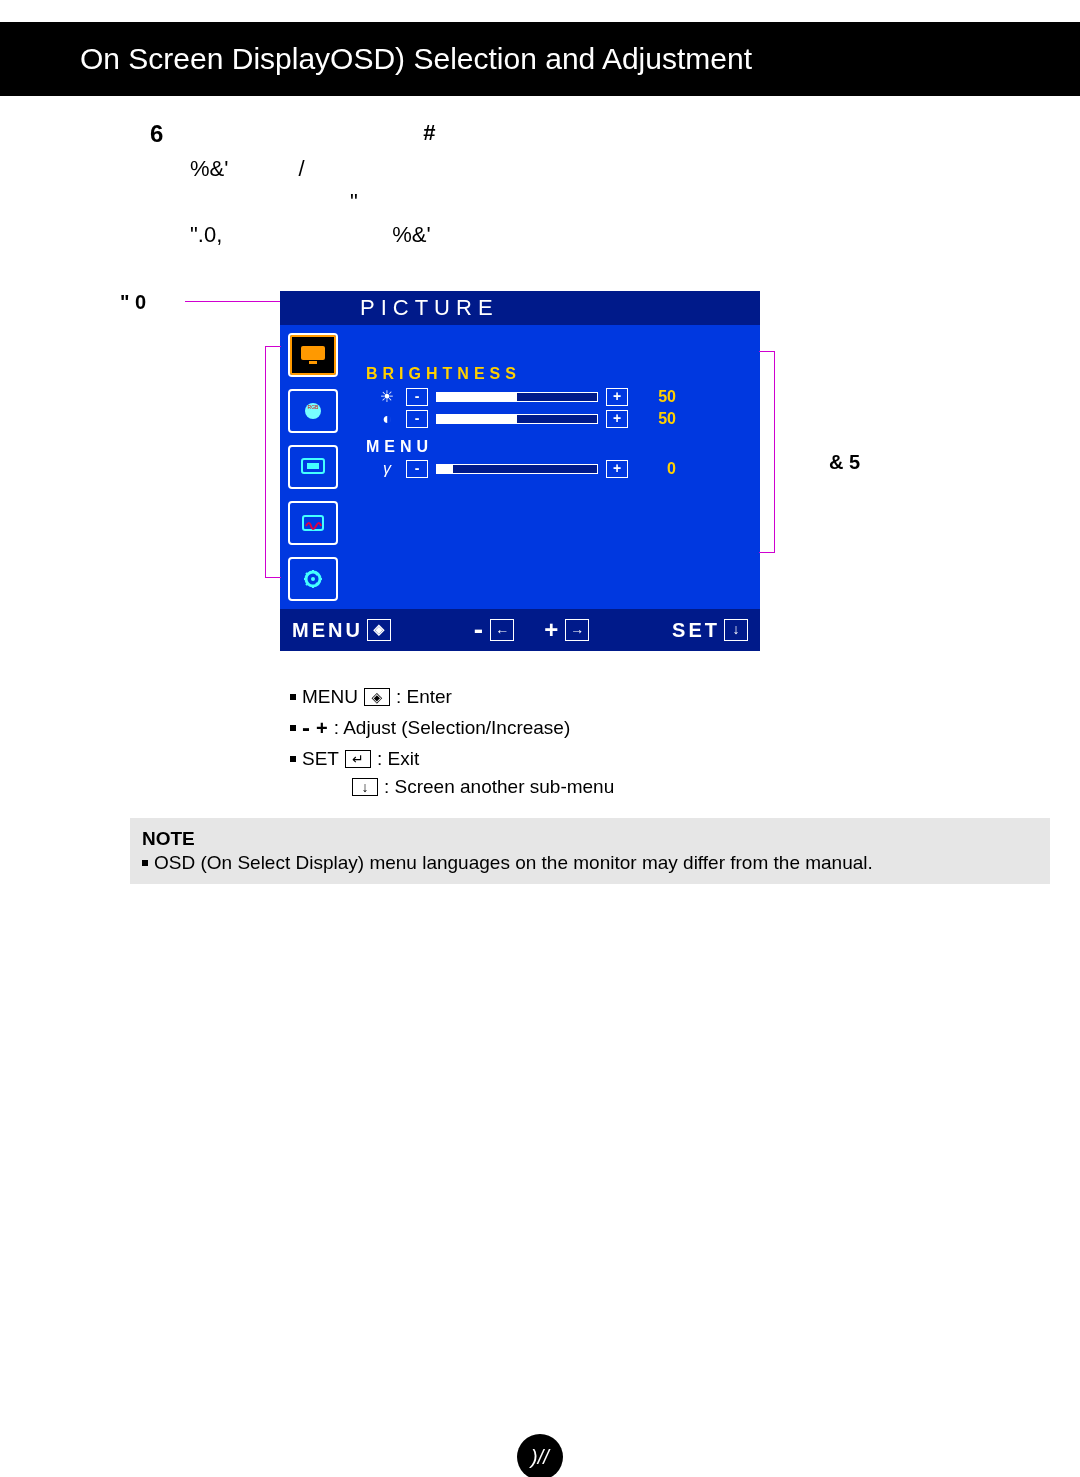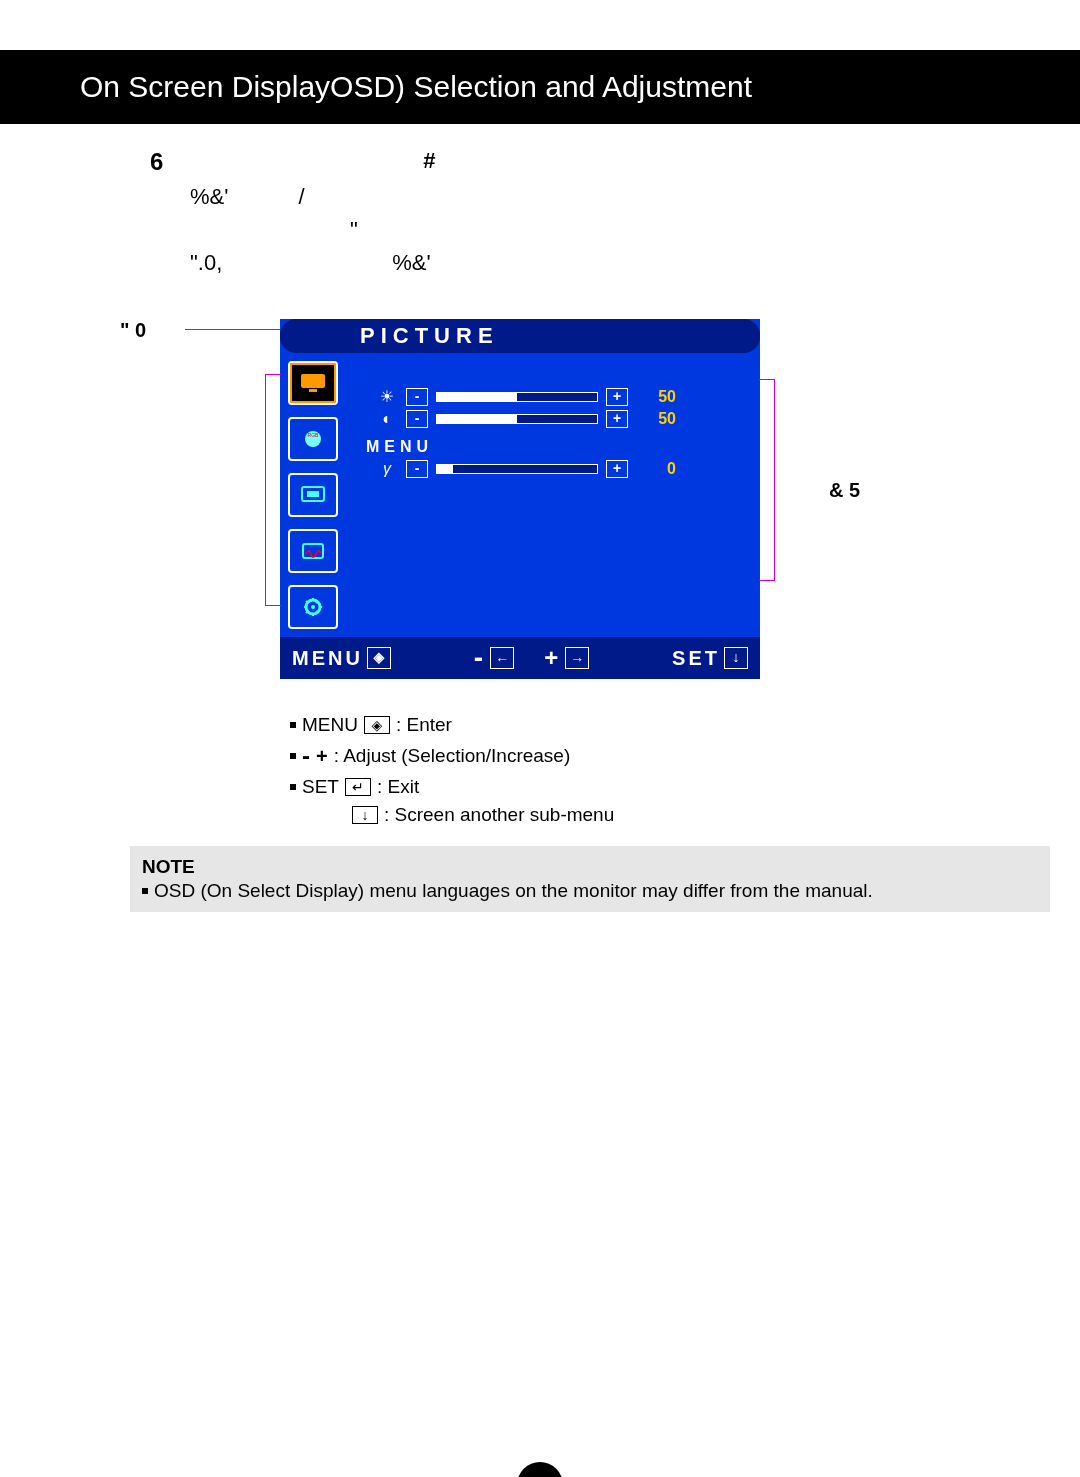--- a/index.html
+++ b/index.html
@@ -7,21 +7,21 @@
     padding: 0;
     font-family: Arial, Helvetica, sans-serif;
     background: #fff;
     width: 1080px;
   }
   .black-band {
     background: #000;
     color: #fff;
     padding: 20px 0 20px 80px;
     font-size: 30px;
-    margin-top: 50px;
+    margin-top: 22px;
   }
   .content {
     padding: 20px 60px 0 150px;
     position: relative;
   }
   .instr {
     font-size: 22px;
     line-height: 1.5;
     margin-bottom: 40px;
   }
@@ -74,24 +74,23 @@
   }
   .osd {
     width: 480px;
     background: #0038e0;
     color: #fff;
   }
   .osd-title {
     background: #001a8a;
     color: #fff;
     font-size: 22px;
-    font-weight: bold;
+    font-weight: normal;
     letter-spacing: 6px;
     padding: 4px 0 4px 80px;
-    border-radius: 16px;
   }
   .osd-body {
     display: flex;
   }
   .osd-sidebar {
     width: 60px;
     padding: 8px;
     display: flex;
     flex-direction: column;
     gap: 12px;
@@ -302,20 +301,21 @@
             <div class="osd-icon">
               <svg viewBox="0 0 28 22">
                   <circle cx="14" cy="11" r="7" fill="none" stroke="#4ff" stroke-width="3"></circle>
                   <circle cx="14" cy="11" r="2" fill="#4ff"></circle>
                   <path d="M14 2v3M14 17v3M5 11h3M20 11h3M7 5l2 2M19 5l-2 2M7 17l2-2M19 17l-2-2" stroke="#4ff" stroke-width="2"></path>
                 </svg>
             </div>
           </div>
           <div class="osd-main">
 
+            <div class="osd-item-label sel">BRIGHTNESS</div>
             <div class="osd-row">
               <span class="gly">☀</span>
               <span class="minus-box">-</span>
               <span class="bar">
                   <span class="bar-fill" style="width:50%"></span>
                 </span>
               <span class="plus-box">+</span>
               <span class="val">50</span>
             </div>
 

